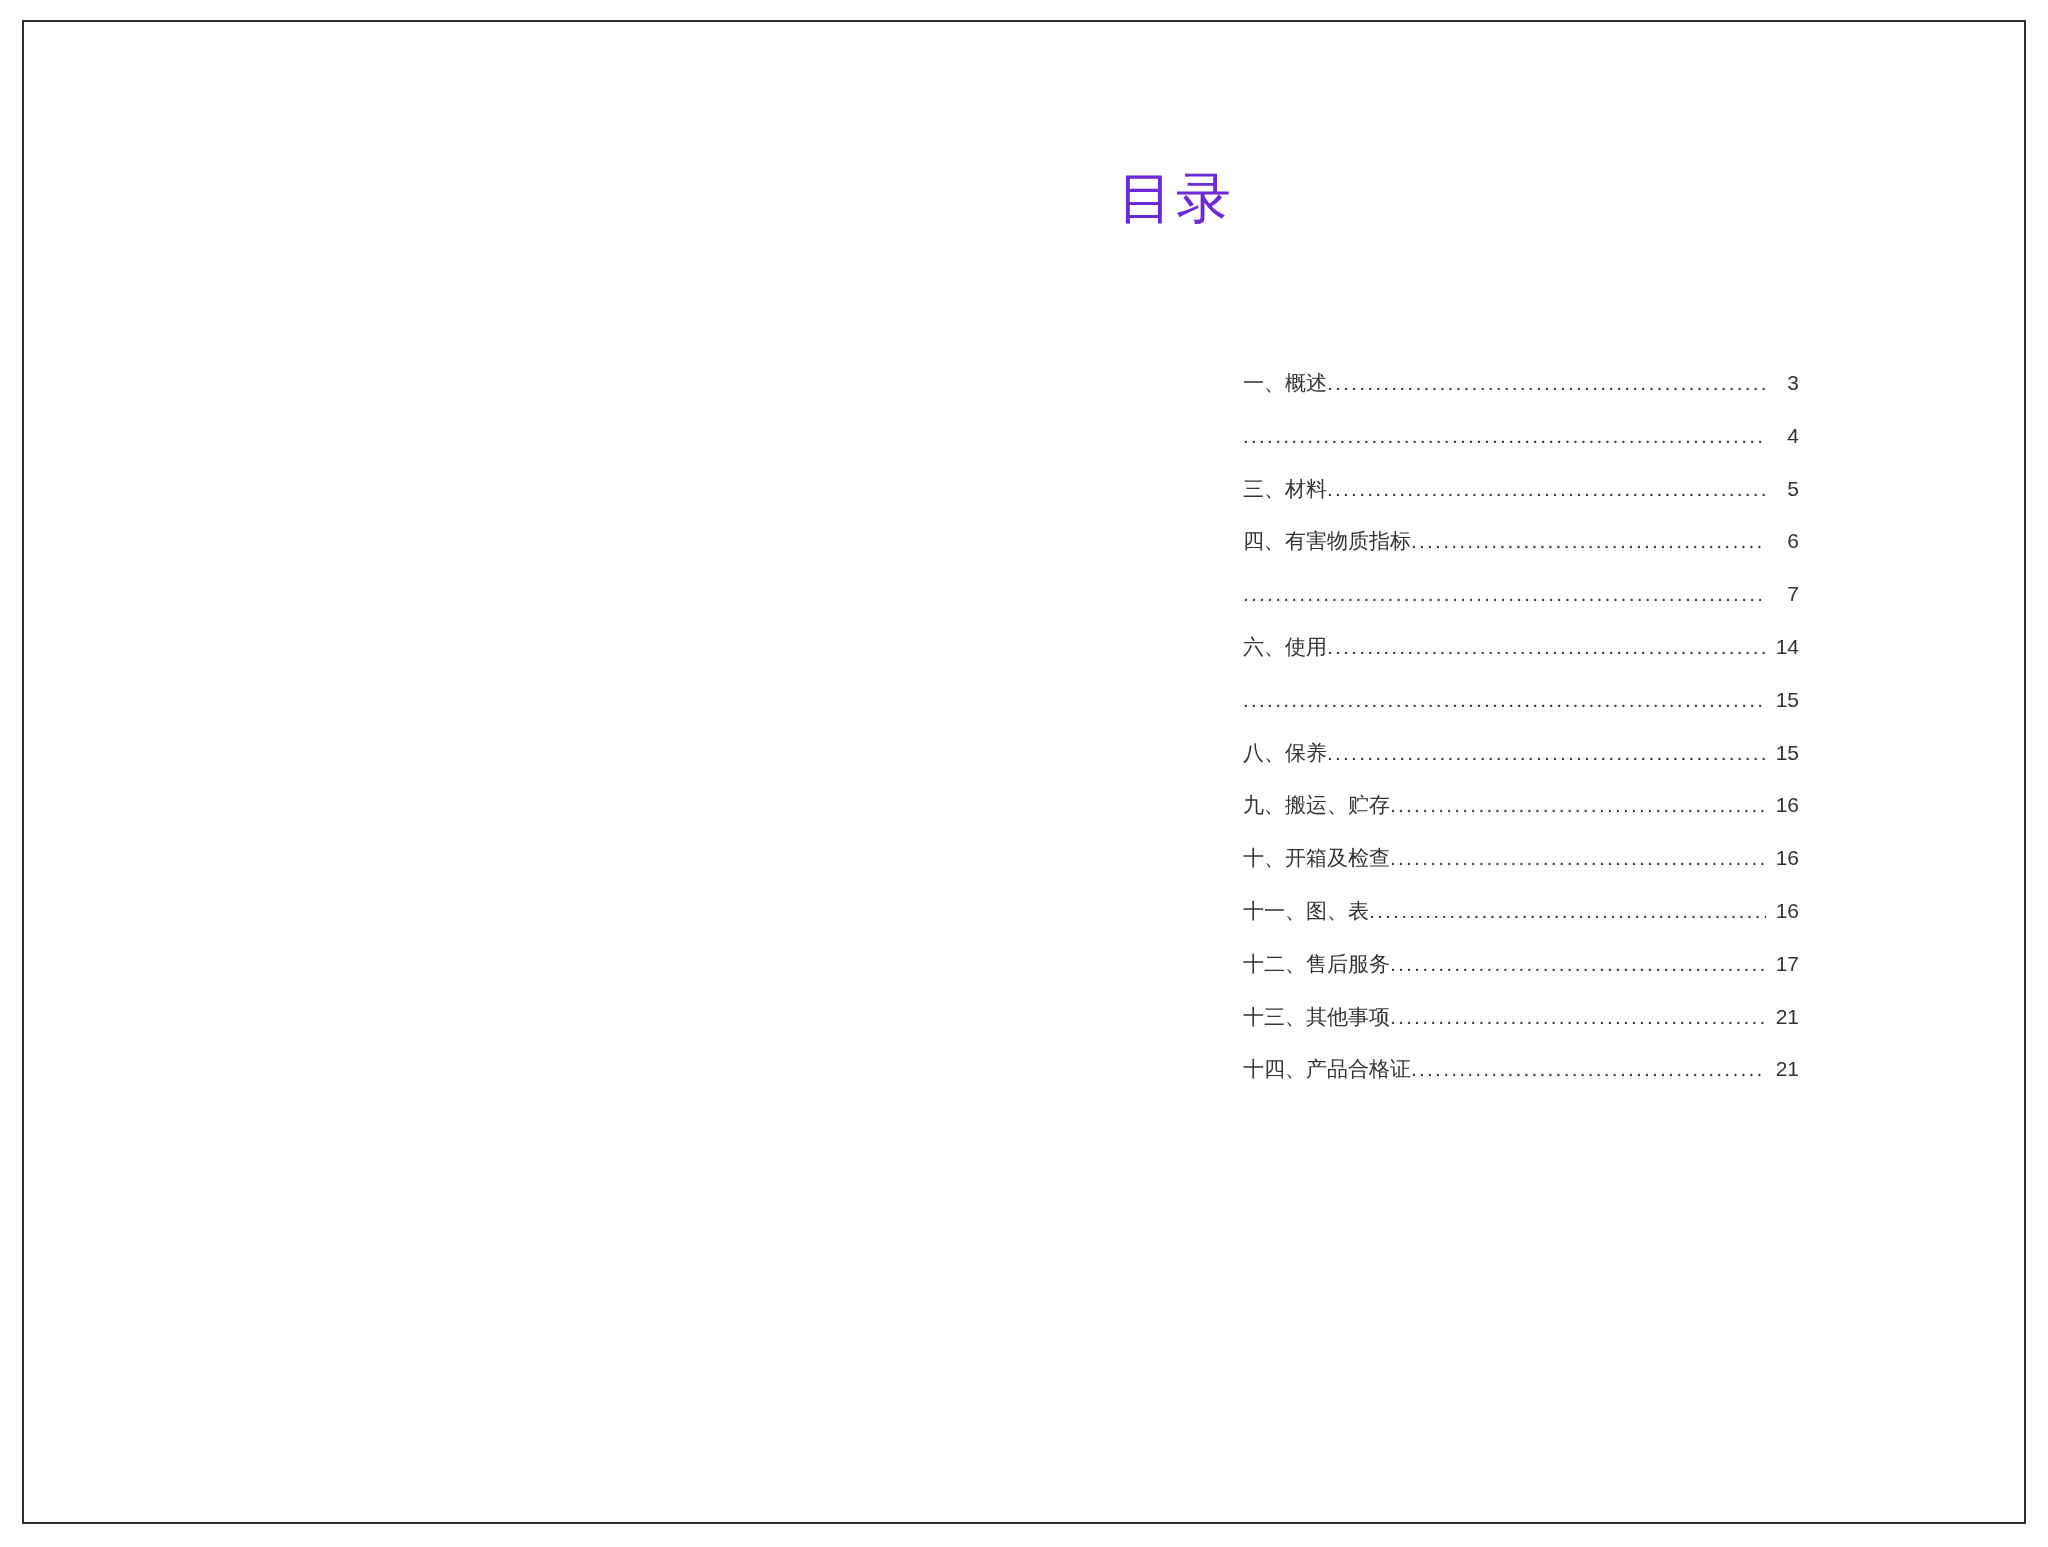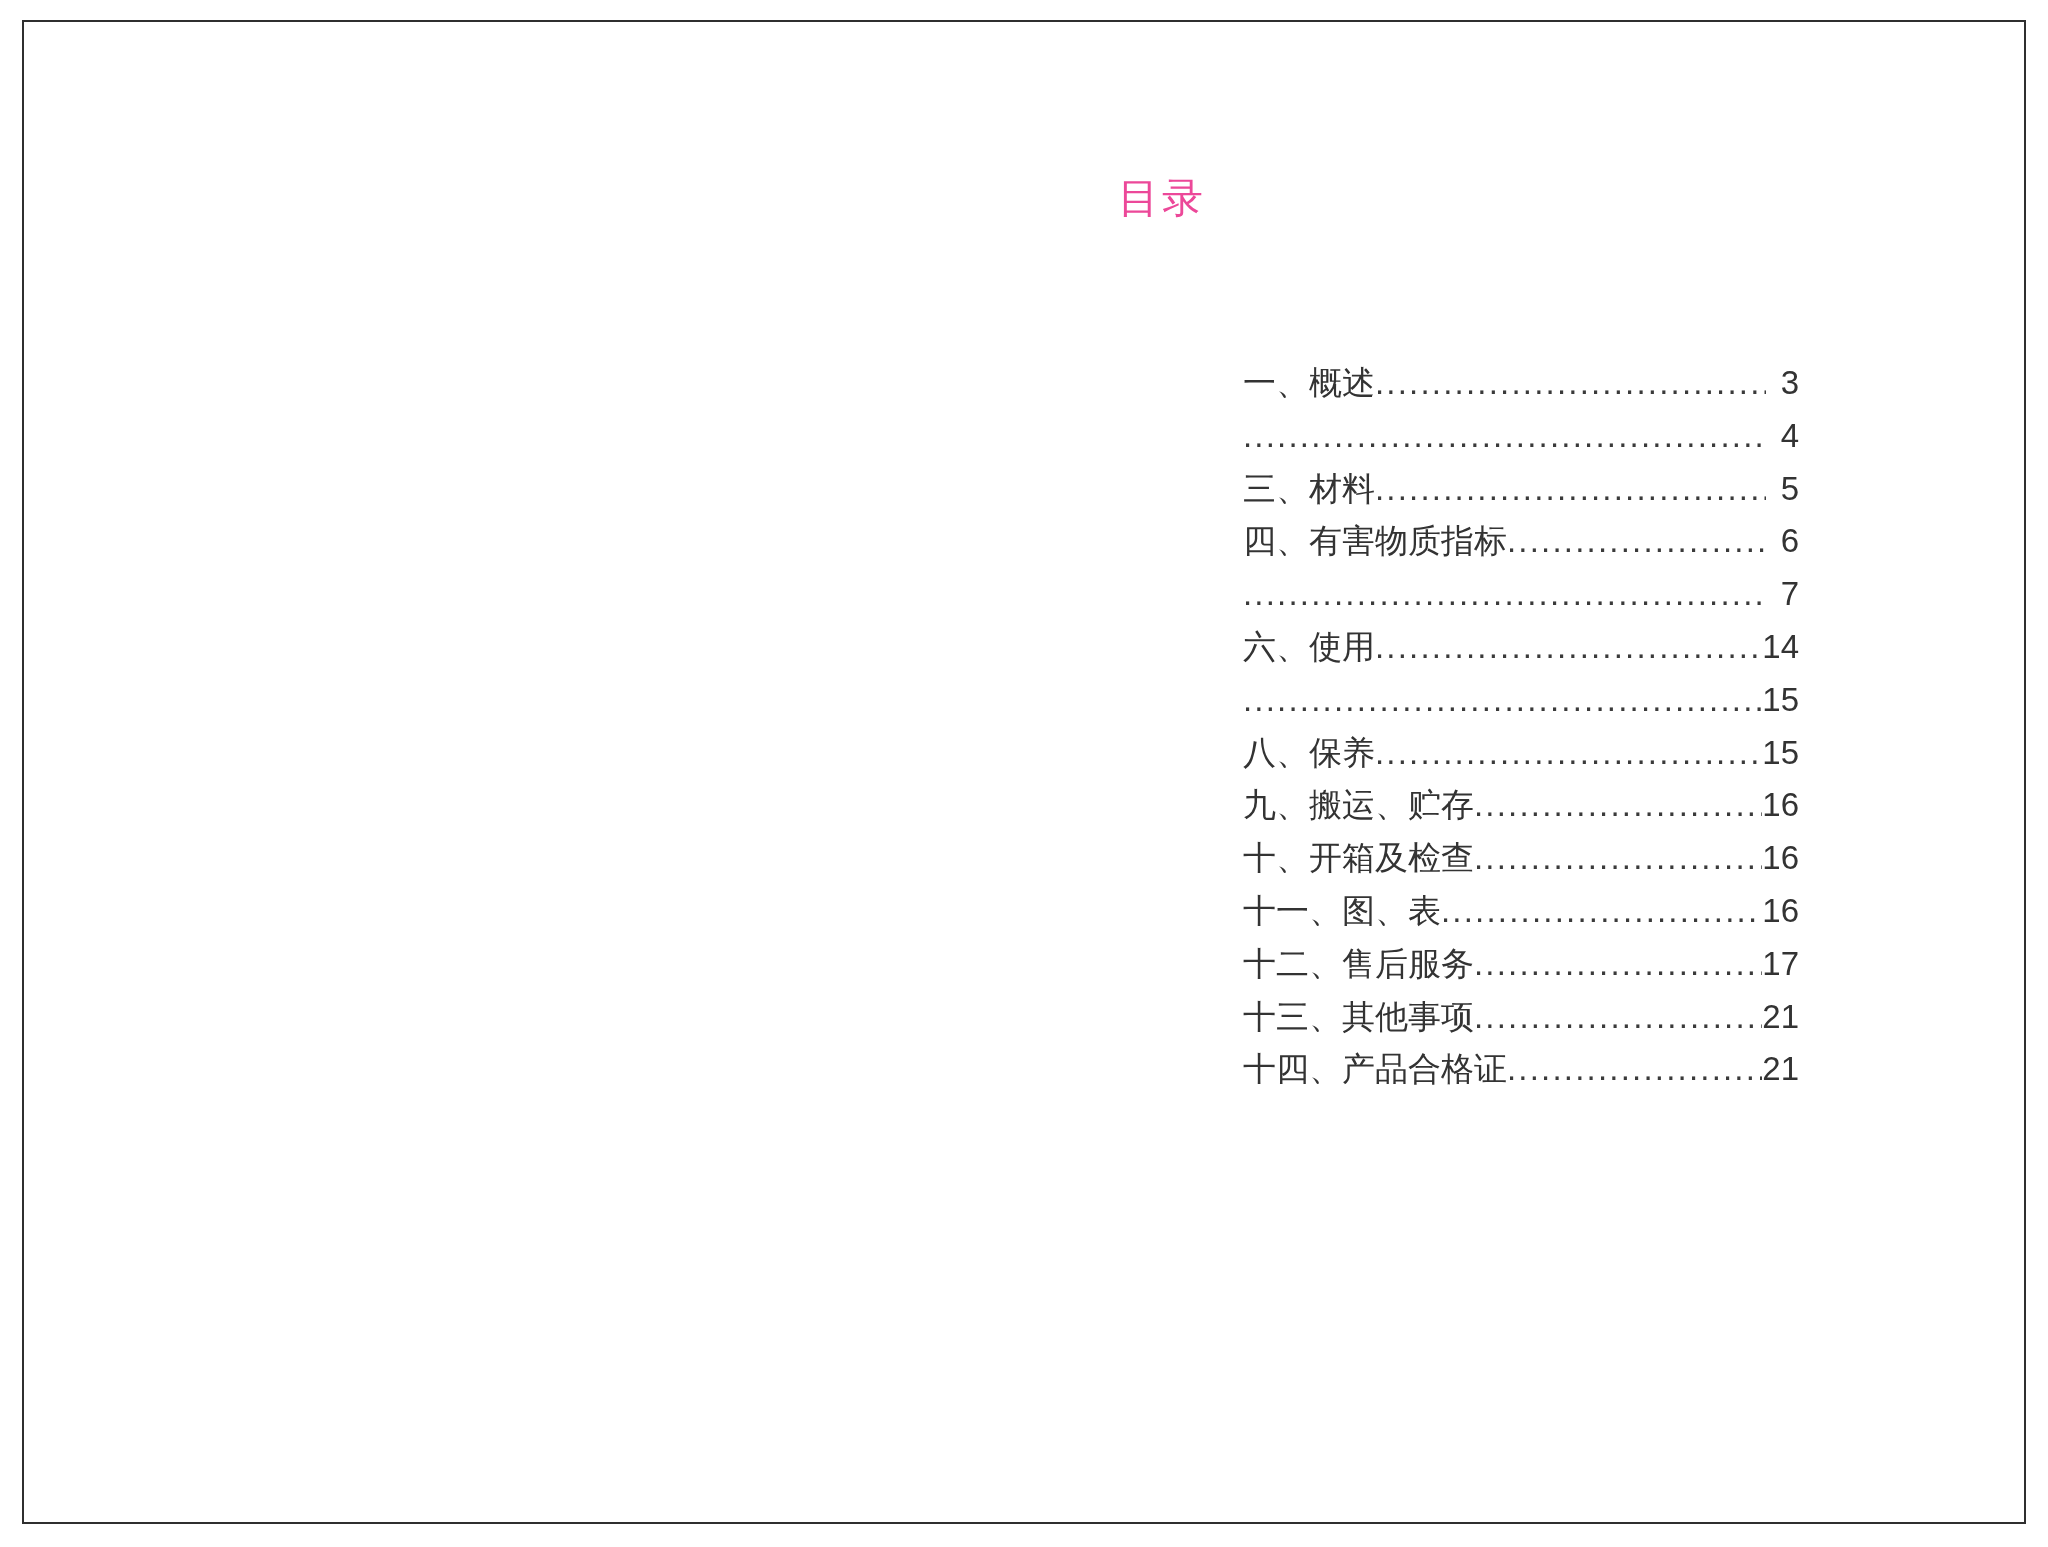--- a/index.html
+++ b/index.html
@@ -22,39 +22,39 @@
     top: 20px;
     right: 22px;
     bottom: 23px;
     border: 2px solid #2f2f2f;
     pointer-events: none;
   }
   .doc-title {
     position: absolute;
     left: 1118px;
     top: 174px;
-    font-size: 41px;
+    font-size: 55px;
     line-height: 48px;
     letter-spacing: 3px;
-    color: #ec4899;
+    color: #6d28d9;
     font-weight: 500;
     white-space: nowrap;
   }
   .toc {
     position: absolute;
     left: 1243px;
     top: 357px;
     width: 556px;
   }
   .toc-row {
     display: flex;
     align-items: flex-end;
     height: 52.8px;
     line-height: 52.8px;
-    font-size: 33px;
+    font-size: 21px;
     color: #333333;
     cursor: pointer;
   }
   .toc-label {
     white-space: nowrap;
     flex: 0 0 auto;
   }
   .toc-dots {
     flex: 1 1 auto;
     overflow: hidden;

